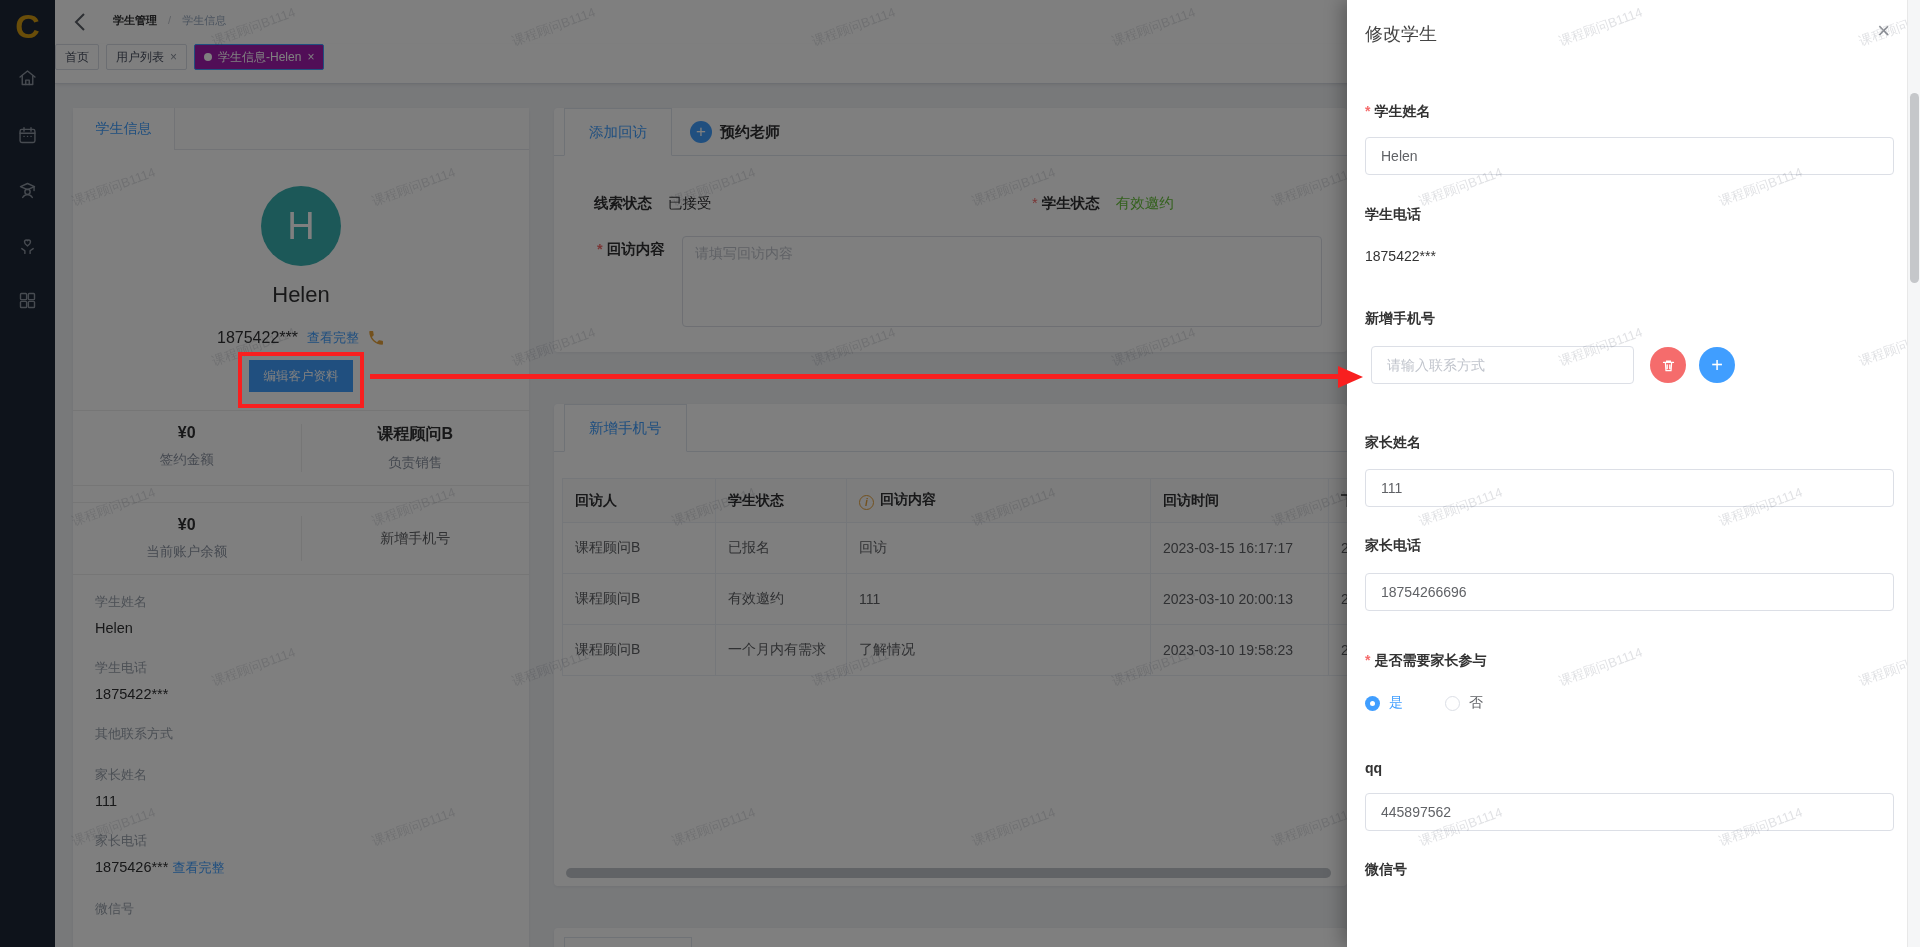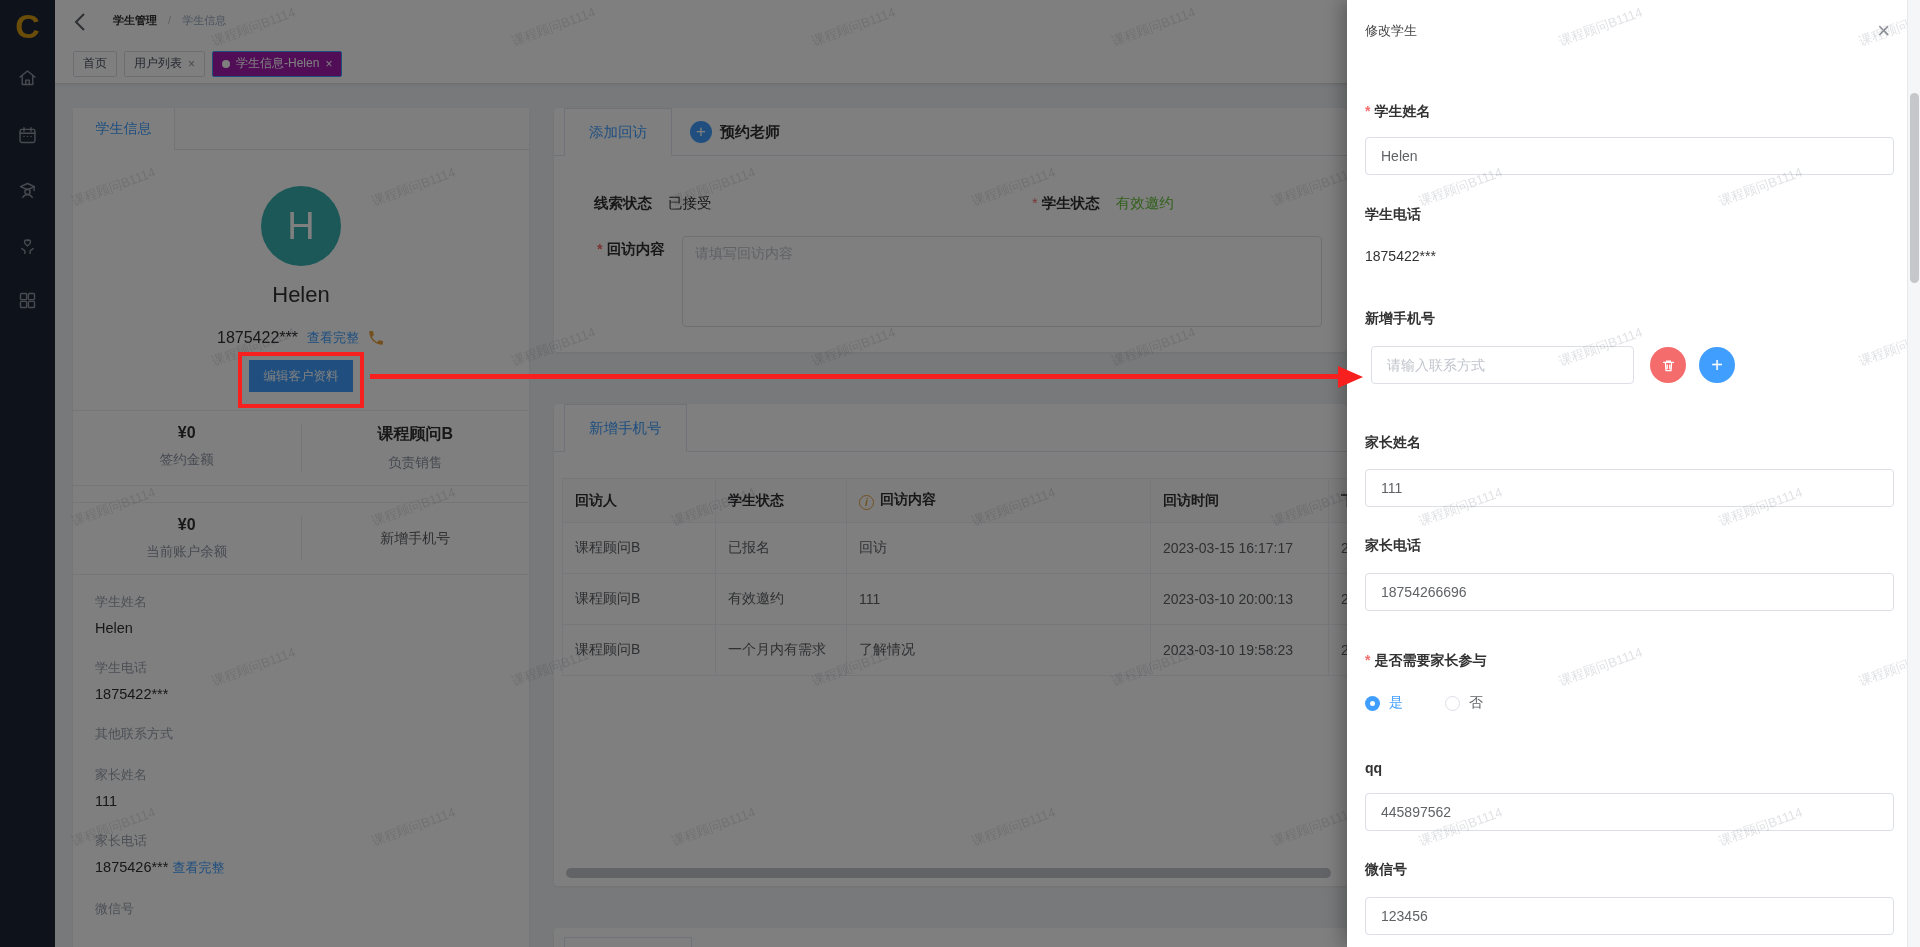--- a/index.html
+++ b/index.html
@@ -15,21 +15,21 @@
 
   
   .topbar{position:absolute;left:55px;top:0;right:0;height:44px;background:#fff;z-index:1;}
   .back-ic{position:absolute;left:14px;top:10px;width:24px;height:24px;}
   .back-ic svg{width:24px;height:24px;stroke:#5a5e66;fill:none;stroke-width:2;}
   .crumb{position:absolute;left:58px;top:13px;font-size:11px;}
   .crumb .c1{color:#303133;font-weight:700;}
   .crumb .sep{color:#c0c4cc;margin:0 8px;}
   .crumb .c2{color:#97a8be;}
   .tagbar{position:absolute;left:55px;top:44px;right:0;height:40px;background:#fff;border-bottom:1px solid #d8dce5;
-          box-shadow:0 1px 3px rgba(0,0,0,.08);z-index:1;display:flex;align-items:center;padding-left:18px;}
+          box-shadow:0 1px 3px rgba(0,0,0,.08);z-index:1;display:flex;}
   .tag{display:inline-flex;align-items:center;height:26px;padding:0 9px;border:1px solid #d8dce5;background:#fff;
        color:#495060;font-size:12px;margin-right:7px;border-radius:2px;}
   .tag .x{margin-left:6px;font-size:12px;color:#8a919c;line-height:1;}
   .tag.active{background:#a21caf;border-color:#409eff;color:#fff;}
   .tag.active .dot{width:8px;height:8px;border-radius:50%;background:#fff;margin-right:6px;}
   .tag.active .x{color:#fff;}
 
   
   .panel{position:absolute;background:#fff;border-radius:4px;box-shadow:0 1px 3px rgba(0,0,0,.06);z-index:1;}
   .tabsbar{position:relative;height:48px;border-bottom:1px solid #dfe4ed;}
@@ -95,21 +95,21 @@
   .wm-layer{position:absolute;inset:0;overflow:hidden;pointer-events:none;}
   #wm-main{left:0;top:0;width:1347px;height:947px;z-index:30;}
   .wm{position:absolute;transform:rotate(-20deg);color:rgba(60,70,90,.16);font-size:13px;white-space:nowrap;}
 
   
   .mask{position:absolute;left:0;top:0;width:1347px;height:947px;background:rgba(0,0,0,.5);z-index:40;}
 
   
   .drawer{position:absolute;left:1347px;top:0;width:573px;height:947px;background:#fff;z-index:50;
           box-shadow:-6px 0 16px rgba(0,0,0,.25);}
-  .d-title{position:absolute;left:18px;top:22px;font-size:13px;color:#444;}
+  .d-title{position:absolute;left:18px;top:22px;font-size:18px;color:#444;}
   .d-close{position:absolute;right:30px;top:20px;font-size:22px;color:#909399;cursor:pointer;line-height:1;}
   .d-body{position:absolute;top:92px;left:18px;right:26px;}
   .d-lab{font-size:14px;font-weight:700;color:#333;line-height:18px;}
   .d-input{width:100%;height:38px;border:1px solid #dcdfe6;border-radius:4px;padding:0 15px;font-size:14px;color:#606266;background:#fff;}
   .d-input::placeholder{color:#c0c4cc;}
   .d-text{font-size:14px;color:#333;line-height:18px;}
   .inline-row{display:flex;align-items:center;padding-left:6px;}
   .circle-btn{width:36px;height:36px;border-radius:50%;border:none;display:flex;align-items:center;justify-content:center;cursor:pointer;}
   .del-btn{background:#f56c6c;margin-left:16px;}
   .add-btn{background:#409eff;color:#fff;font-size:20px;margin-left:13px;}
@@ -414,21 +414,20 @@
         <span class="radio unsel">
             <span class="rdot off"></span>
             <span>否</span>
           </span>
       </div>
 
       <div class="d-lab" style="margin-top:47px">qq</div>
       <input class="d-input" style="margin-top: 16px;" value="445897562">
 
       <div class="d-lab" style="margin-top:29px">微信号</div>
-      <input class="d-input" style="margin-top: 19px;" value="123456">
     </div>
     <div class="wm-layer">
         <span class="wm" style="left: 210px; top: 18px;">课程顾问B1114</span>
         <span class="wm" style="left: 510px; top: 18px;">课程顾问B1114</span>
         <span class="wm" style="left: 70px; top: 178px;">课程顾问B1114</span>
         <span class="wm" style="left: 370px; top: 178px;">课程顾问B1114</span>
         <span class="wm" style="left: 210px; top: 338px;">课程顾问B1114</span>
         <span class="wm" style="left: 510px; top: 338px;">课程顾问B1114</span>
         <span class="wm" style="left: 70px; top: 498px;">课程顾问B1114</span>
         <span class="wm" style="left: 370px; top: 498px;">课程顾问B1114</span>

